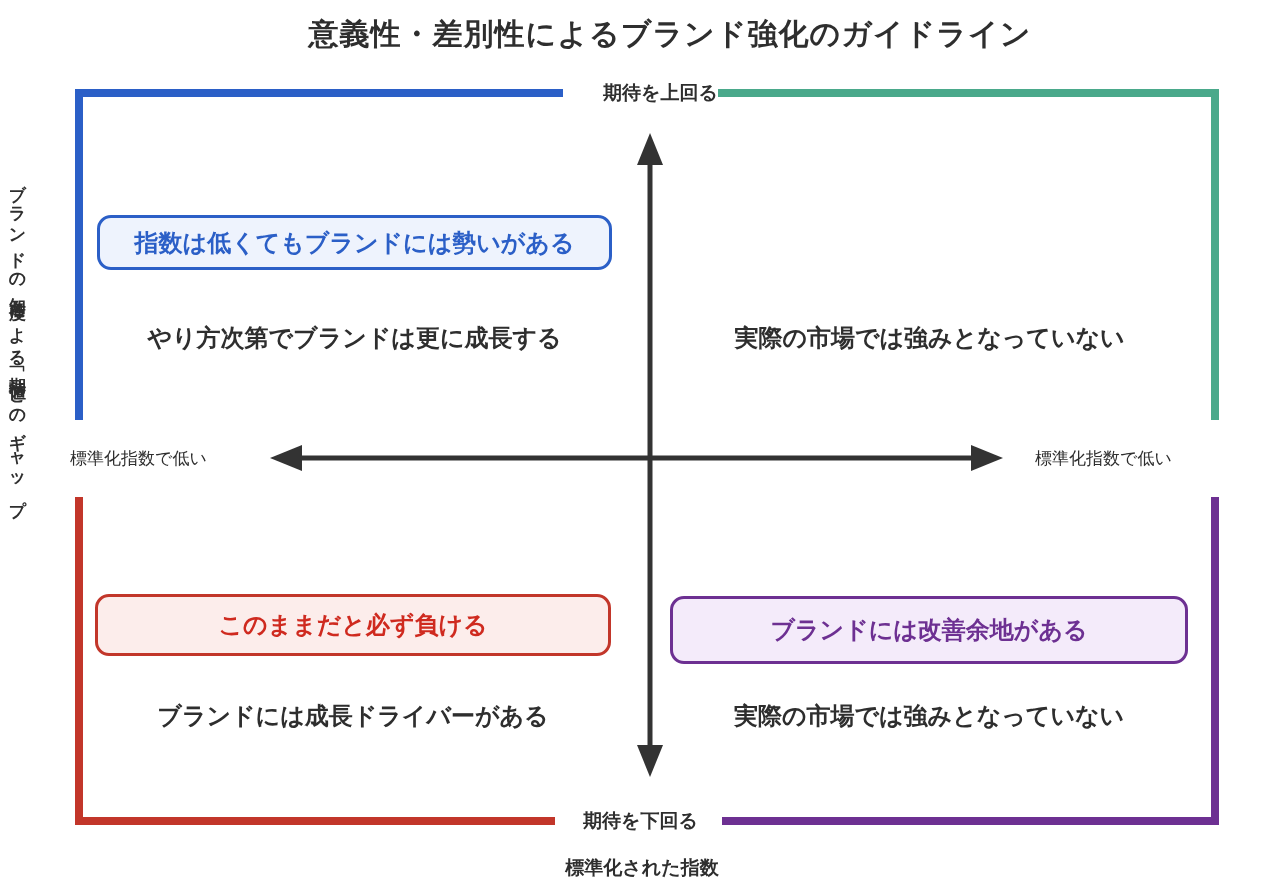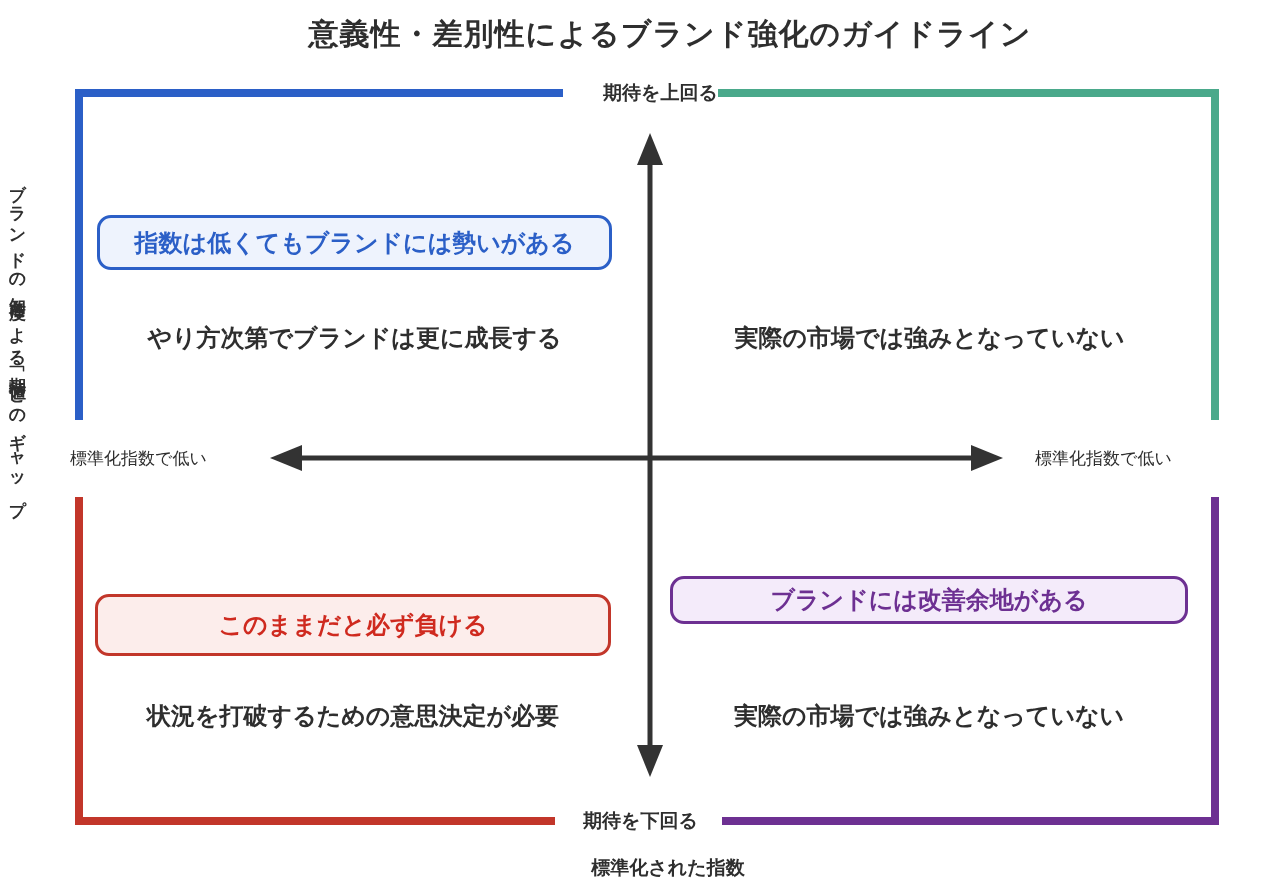--- a/index.html
+++ b/index.html
@@ -31,21 +31,21 @@
 
   .edge-label {
     position: absolute;
     font-size: 19px;
     font-weight: bold;
     color: var(--text);
     text-align: center;
   }
   #top-edge-label    { left: 563px; top: 80px;  width: 155px; text-align: right; }
   #bottom-edge-label { left: 563px; top: 808px; width: 155px; }
-  #x-axis-title      { left: 458px; top: 855px; width: 420px; }
+  #x-axis-title      { left: 432px; top: 855px; width: 420px; }
 
   #y-axis-title {
     position: absolute;
     left: 6px; top: 172px;
     height: 545px;
     writing-mode: vertical-rl;
     text-orientation: mixed;
     font-size: 17px;
     font-weight: bold;
     color: var(--text);
@@ -73,21 +73,21 @@
     display: flex;
     align-items: center;
     justify-content: center;
     font-size: 24px;
     font-weight: bold;
     white-space: nowrap;
   }
   #badge-tl { left: 97px;  top: 215px; width: 515px; height: 55px; border: 3px solid var(--blue);   background: var(--blue-bg);   color: var(--blue); }
   #badge-tr { left: 671px; top: 213px; width: 517px; height: 55px; border: 3px solid var(--green);  background: var(--green-bg);  color: var(--green); }
   #badge-bl { left: 95px;  top: 594px; width: 516px; height: 62px; border: 3px solid var(--red);    background: var(--red-bg);    color: var(--red-text); }
-  #badge-br { left: 670px; top: 576px; width: 518px; height: 48px; border: 3px solid var(--purple); background: var(--purple-bg); color: var(--purple); }
+  #badge-br { left: 670px; top: 596px; width: 518px; height: 68px; border: 3px solid var(--purple); background: var(--purple-bg); color: var(--purple); }
 
   .quad-desc {
     position: absolute;
     font-size: 24px;
     font-weight: bold;
     color: var(--text);
     text-align: center;
     white-space: nowrap;
   }
   #desc-tl { left: 97px;  top: 322px; width: 515px; }
@@ -127,16 +127,16 @@
 
   <div id="x-label-low" class="side-label">標準化指数で低い</div>
   <div id="x-label-high" class="side-label">標準化指数で低い</div>
 
   <div id="badge-tl" class="badge">指数は低くてもブランドには勢いがある</div>
   <div id="badge-bl" class="badge">このままだと必ず負ける</div>
   <div id="badge-br" class="badge">ブランドには改善余地がある</div>
 
   <div id="desc-tl" class="quad-desc">やり方次第でブランドは更に成長する</div>
   <div id="desc-tr" class="quad-desc">実際の市場では強みとなっていない</div>
-  <div id="desc-bl" class="quad-desc">状況を打破するための意思決定が必要</div>
+  <div id="desc-bl" class="quad-desc">ブランドには成長ドライバーがある</div>
   <div id="desc-br" class="quad-desc">実際の市場では強みとなっていない</div>
 
 </div>
 
 </body></html>

